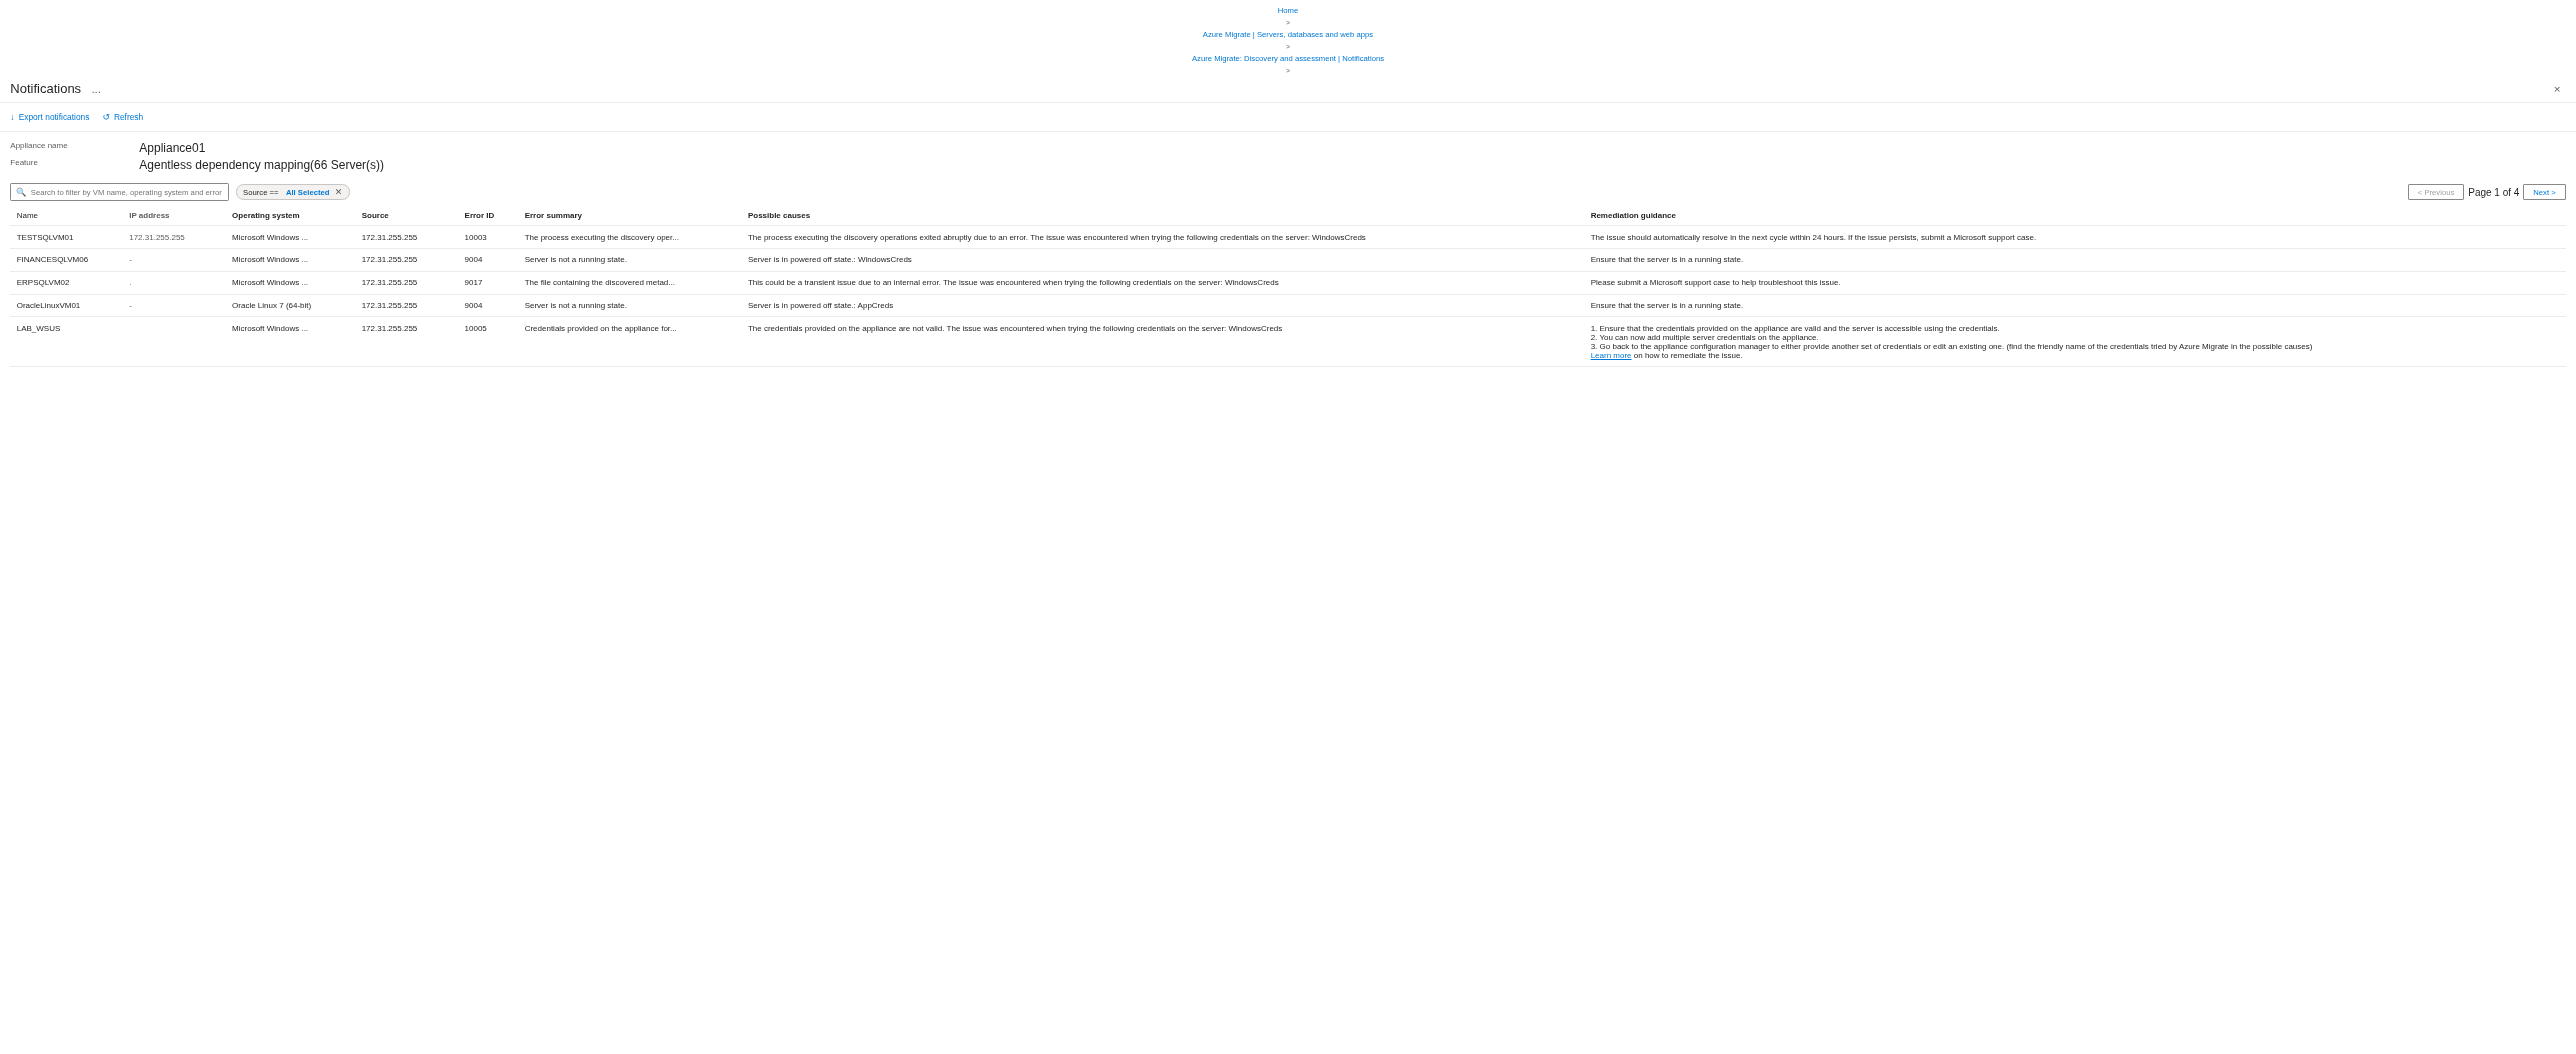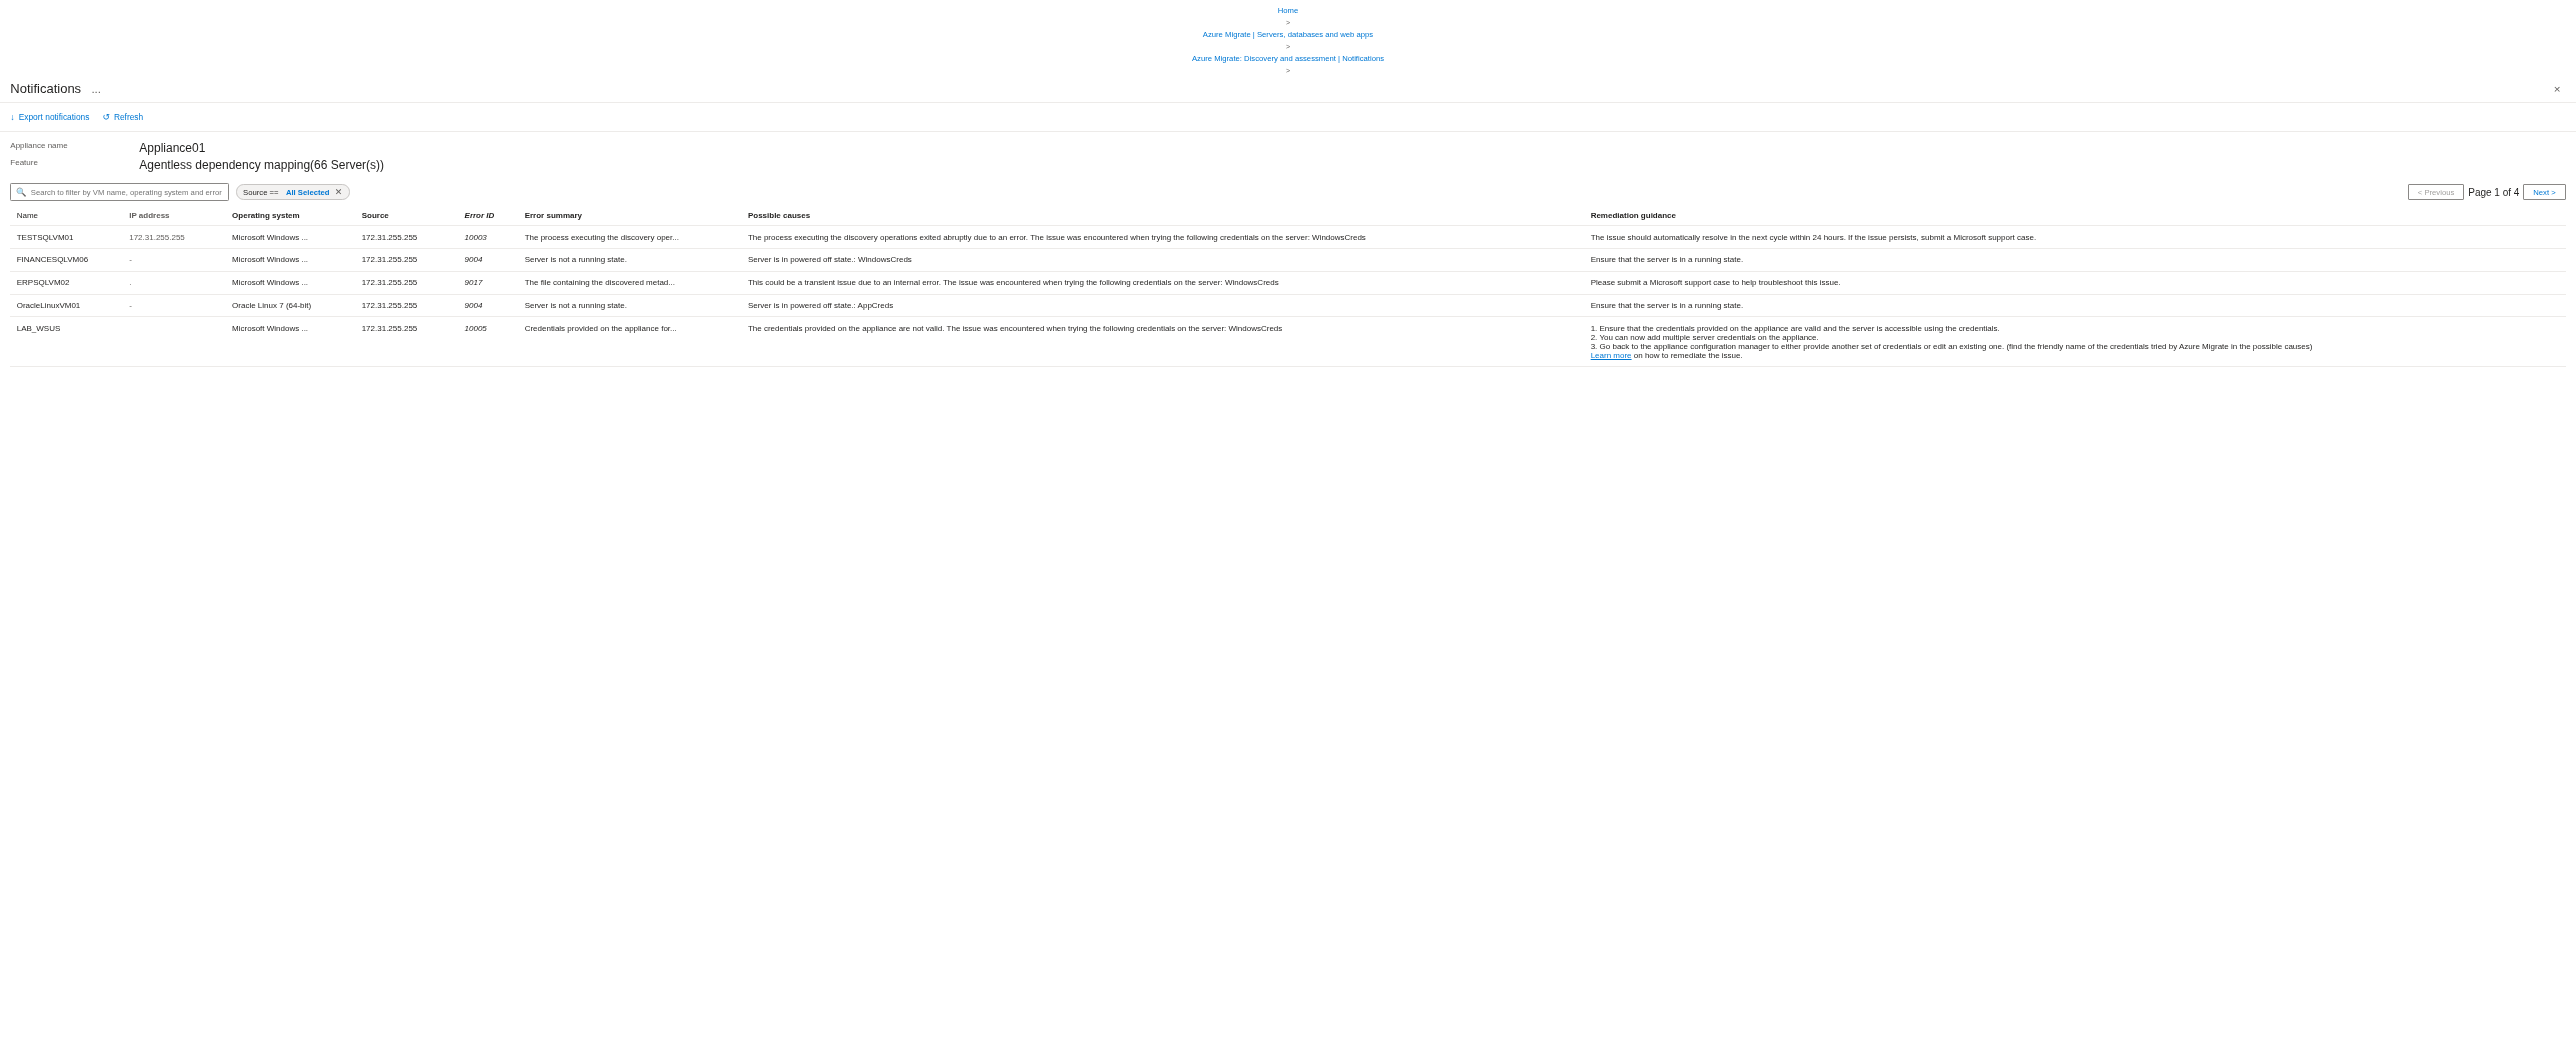--- a/index.html
+++ b/index.html
@@ -40,21 +40,21 @@
     .table-container { padding: 0 10.3px; overflow-x: auto; }
     table { width: 100%; border-collapse: collapse; }
     thead tr { border-bottom: 1.3px solid #edebe9; }
     thead th { text-align: left; padding: 5.2px 6.4px; font-size: 8px; font-weight: 600; color: #201f1e; white-space: nowrap; cursor: pointer; user-select: none; }
     tbody tr { border-bottom: 0.6px solid #edebe9; vertical-align: top; }
     tbody td { padding: 6.4px 6.4px; font-size: 8px; color: #201f1e; }
     .td-name { font-weight: 400; min-width: 84px; }
     .td-ip { min-width: 77px; color: #605e5c; }
     .td-os { min-width: 97px; }
     .td-source { min-width: 77px; }
-    .td-errorid { min-width: 45px; font-style: italic; }
+    .td-errorid { min-width: 45px; }
     .td-summary { min-width: 161px; }
     .td-causes { min-width: 180px; }
     .td-remediation { min-width: 193px; margin-top: 13px; }
     .link-blue { color: #0078d4; text-decoration: underline; cursor: pointer; }
   </style>
 </head>
 <body>
 
 <div class="breadcrumb">
   <a>Home</a>

